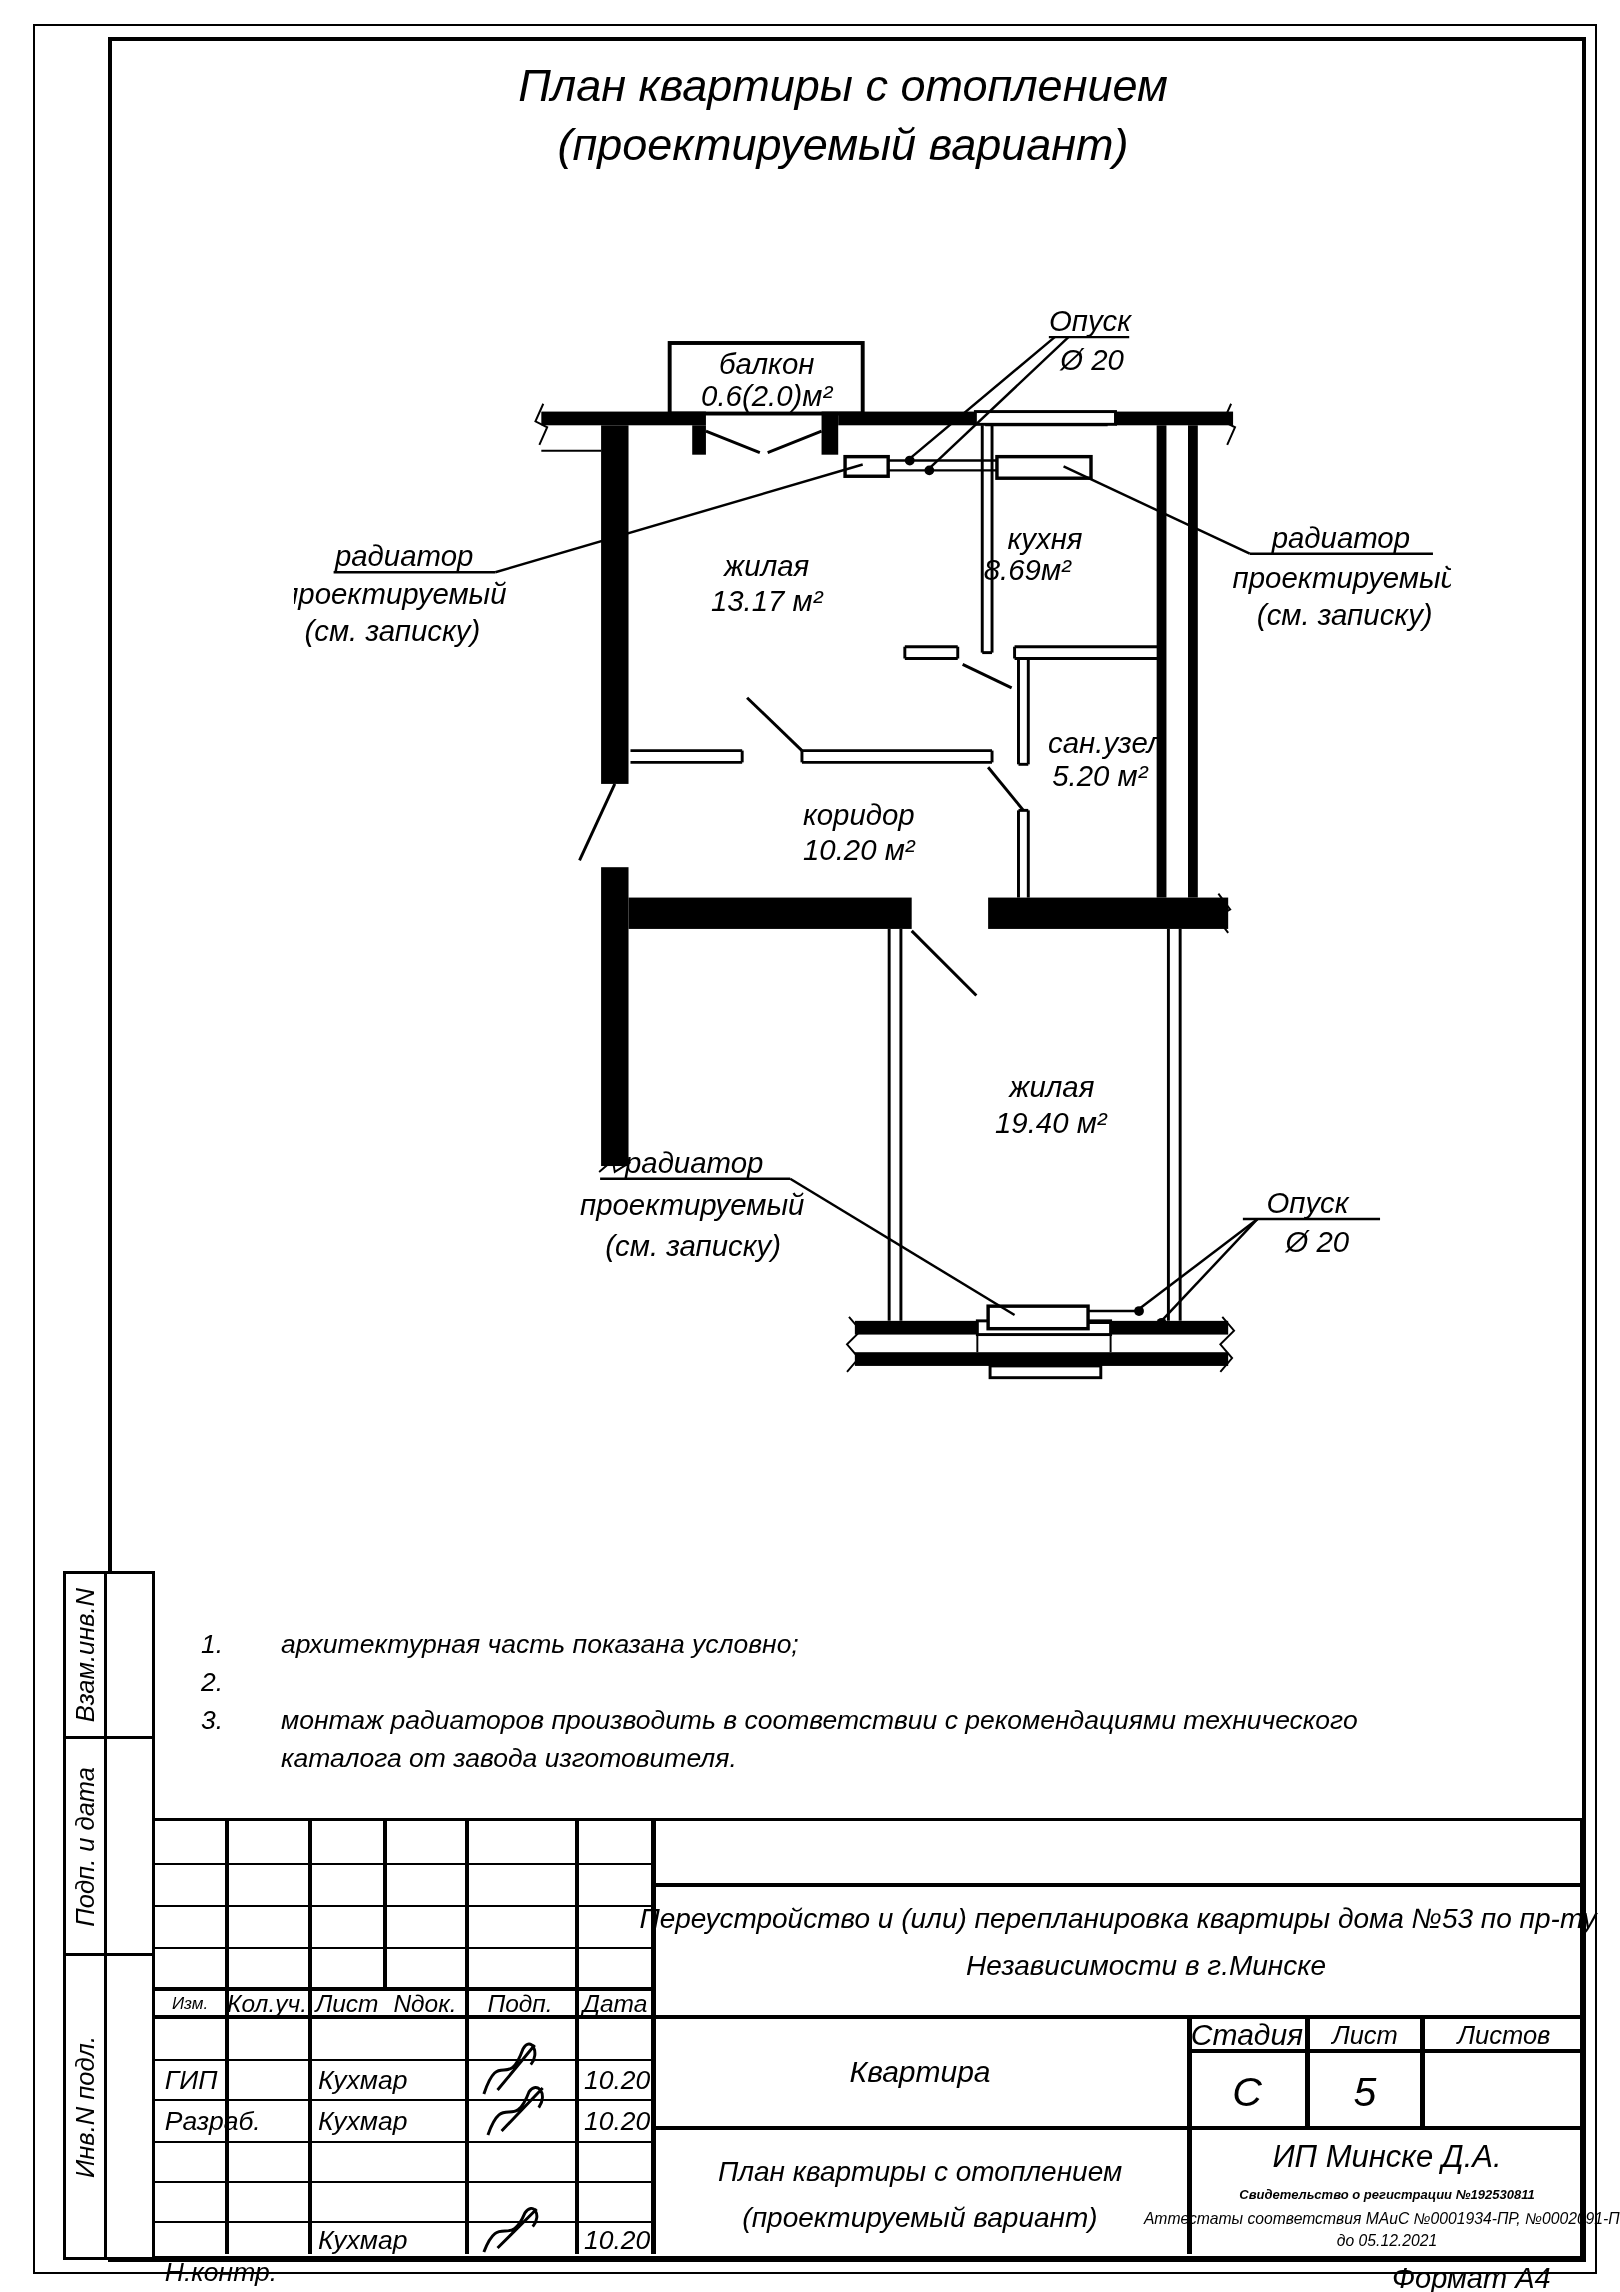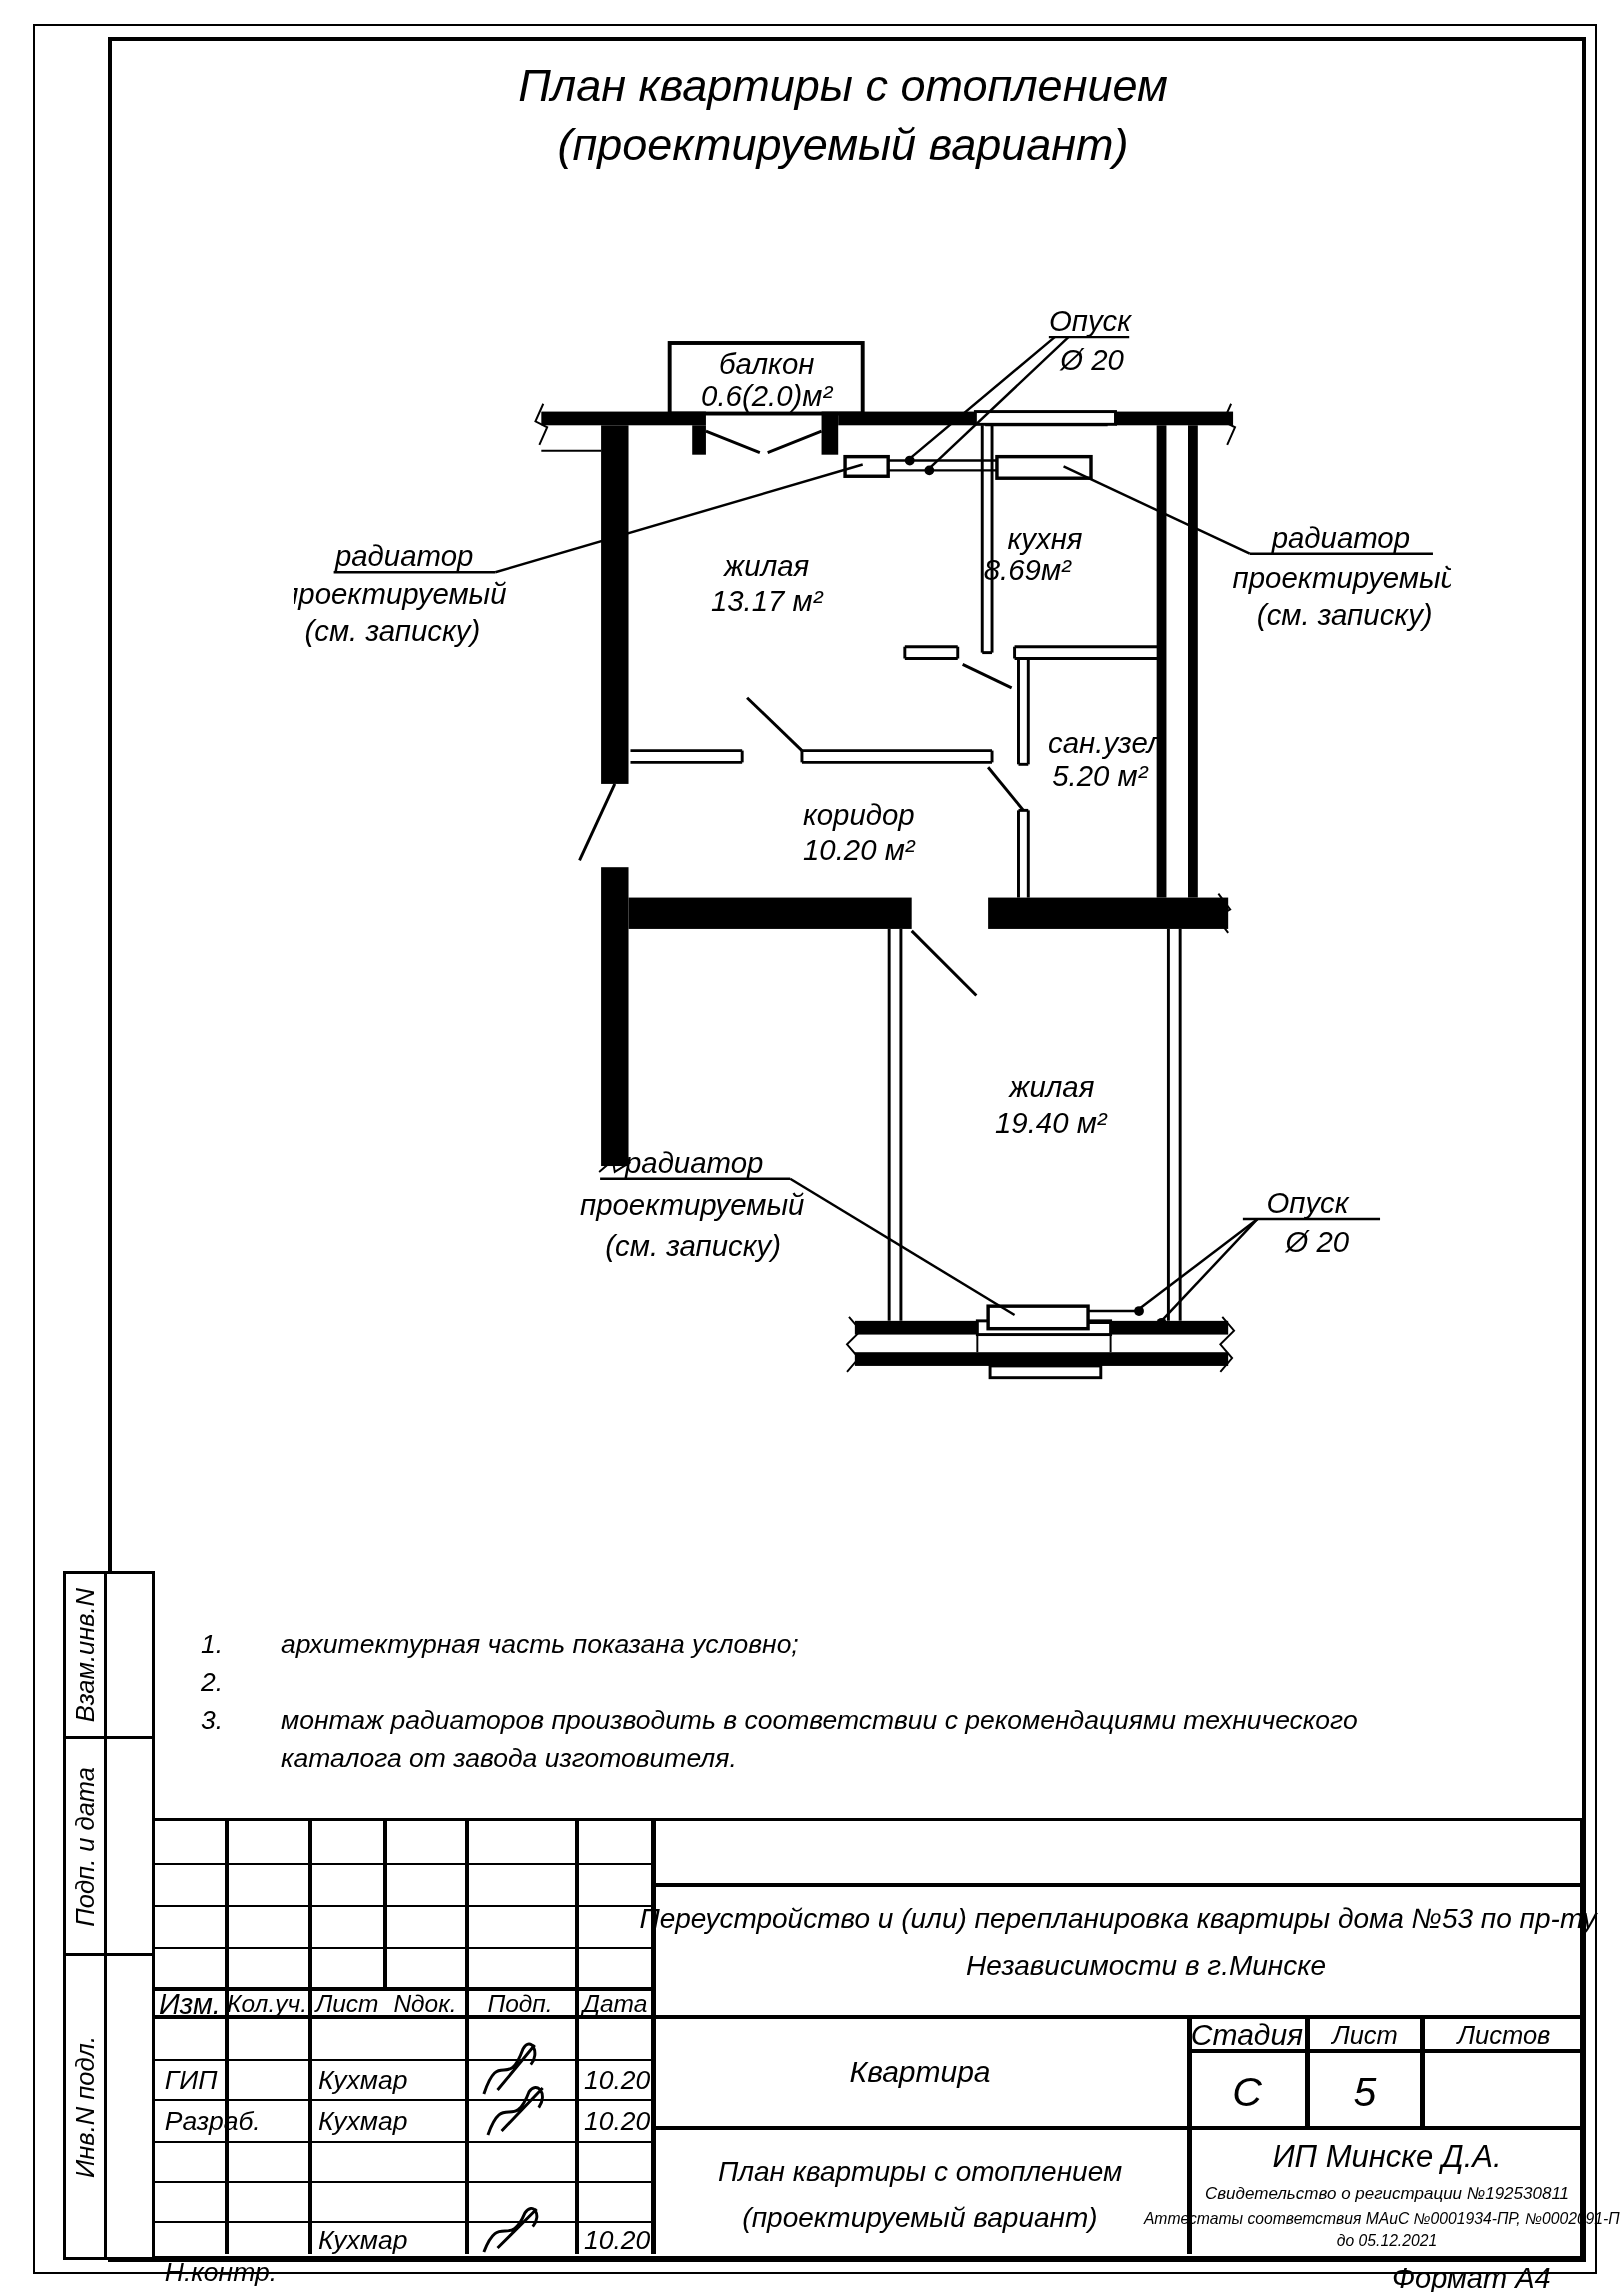--- a/index.html
+++ b/index.html
@@ -258,21 +258,21 @@
   <div class="hl" style="left:0; top:278px; width:496px; height:2px;"></div>
   <div class="hl" style="left:0; top:320px; width:496px; height:2px;"></div>
   <div class="hl" style="left:0; top:360px; width:496px; height:2px;"></div>
   <div class="hl" style="left:0; top:400px; width:496px; height:2px;"></div>
 
   <div class="hl" style="left:496px; top:62px;  width:935px; height:3.9px;"></div>
   <div class="hl" style="left:496px; top:194px; width:935px; height:3.9px;"></div>
   <div class="hl" style="left:1032px; top:228px; width:399px; height:3.9px;"></div>
   <div class="hl" style="left:496px; top:305px; width:935px; height:3.9px;"></div>
 
-  <div class="tb-text center" style="left:35px;  top:183px; font-size:29px;">Изм.</div>
+  <div class="tb-text center" style="left:35px;  top:183px; font-size:17px;">Изм.</div>
   <div class="tb-text center" style="left:112px; top:183px; font-size:24.5px;">Кол.уч.</div>
   <div class="tb-text center" style="left:192px; top:183px; font-size:24.5px;">Лист</div>
   <div class="tb-text center" style="left:270px; top:183px; font-size:24.5px;">Nдок.</div>
   <div class="tb-text center" style="left:365px; top:183px; font-size:24.5px;">Подп.</div>
   <div class="tb-text center" style="left:460px; top:183px; font-size:24.5px;">Дата</div>
 
   <div class="tb-text" style="left:9.8px;  top:244px; font-size:26.5px;">ГИП</div>
   <div class="tb-text" style="left:163px; top:244px; font-size:26.5px;">Кухмар</div>
   <div class="tb-text" style="left:429px; top:244px; font-size:26.5px;">10.20</div>
   <div class="tb-text" style="left:9.8px;  top:285px; font-size:26.5px;">Разраб.</div>
@@ -300,19 +300,19 @@
   <div class="tb-text center" style="left:1210px; top:214px; font-size:25.5px;">Лист</div>
   <div class="tb-text center" style="left:1349px; top:214px; font-size:25.5px;">Листов</div>
   <div class="tb-text center" style="left:1092px; top:271px; font-size:41px;">С</div>
   <div class="tb-text center" style="left:1210px; top:271px; font-size:41px;">5</div>
   <div class="tb-text center" style="left:1349px; top:271px; font-size:41px;"></div>
 
   <div class="tb-text center" style="left:765px; top:351px; font-size:28px;">План квартиры с отоплением</div>
   <div class="tb-text center" style="left:765px; top:397px; font-size:28px;">(проектируемый вариант)</div>
 
   <div class="tb-text center" style="left:1232px; top:336px; font-size:31px;">ИП Минске Д.А.</div>
-  <div class="tb-text center" style="left:1232px; top:373px; font-size:17px;">Свидетельство о регистрации №192530811</div>
+  <div class="tb-text center" style="left:1232px; top:373px; font-size:13px;font-weight:bold;">Свидетельство о регистрации №192530811</div>
   <div class="tb-text center" style="left:1232px; top:398px; font-size:15.7px;">Аттестаты соответствия МАиС №0001934-ПР, №0002091-ПР</div>
   <div class="tb-text center" style="left:1232px; top:420px; font-size:15.7px;">до 05.12.2021</div>
 </div>
 
 <div class="abs format-label">Формат А4</div>
 
 
 </body></html>

